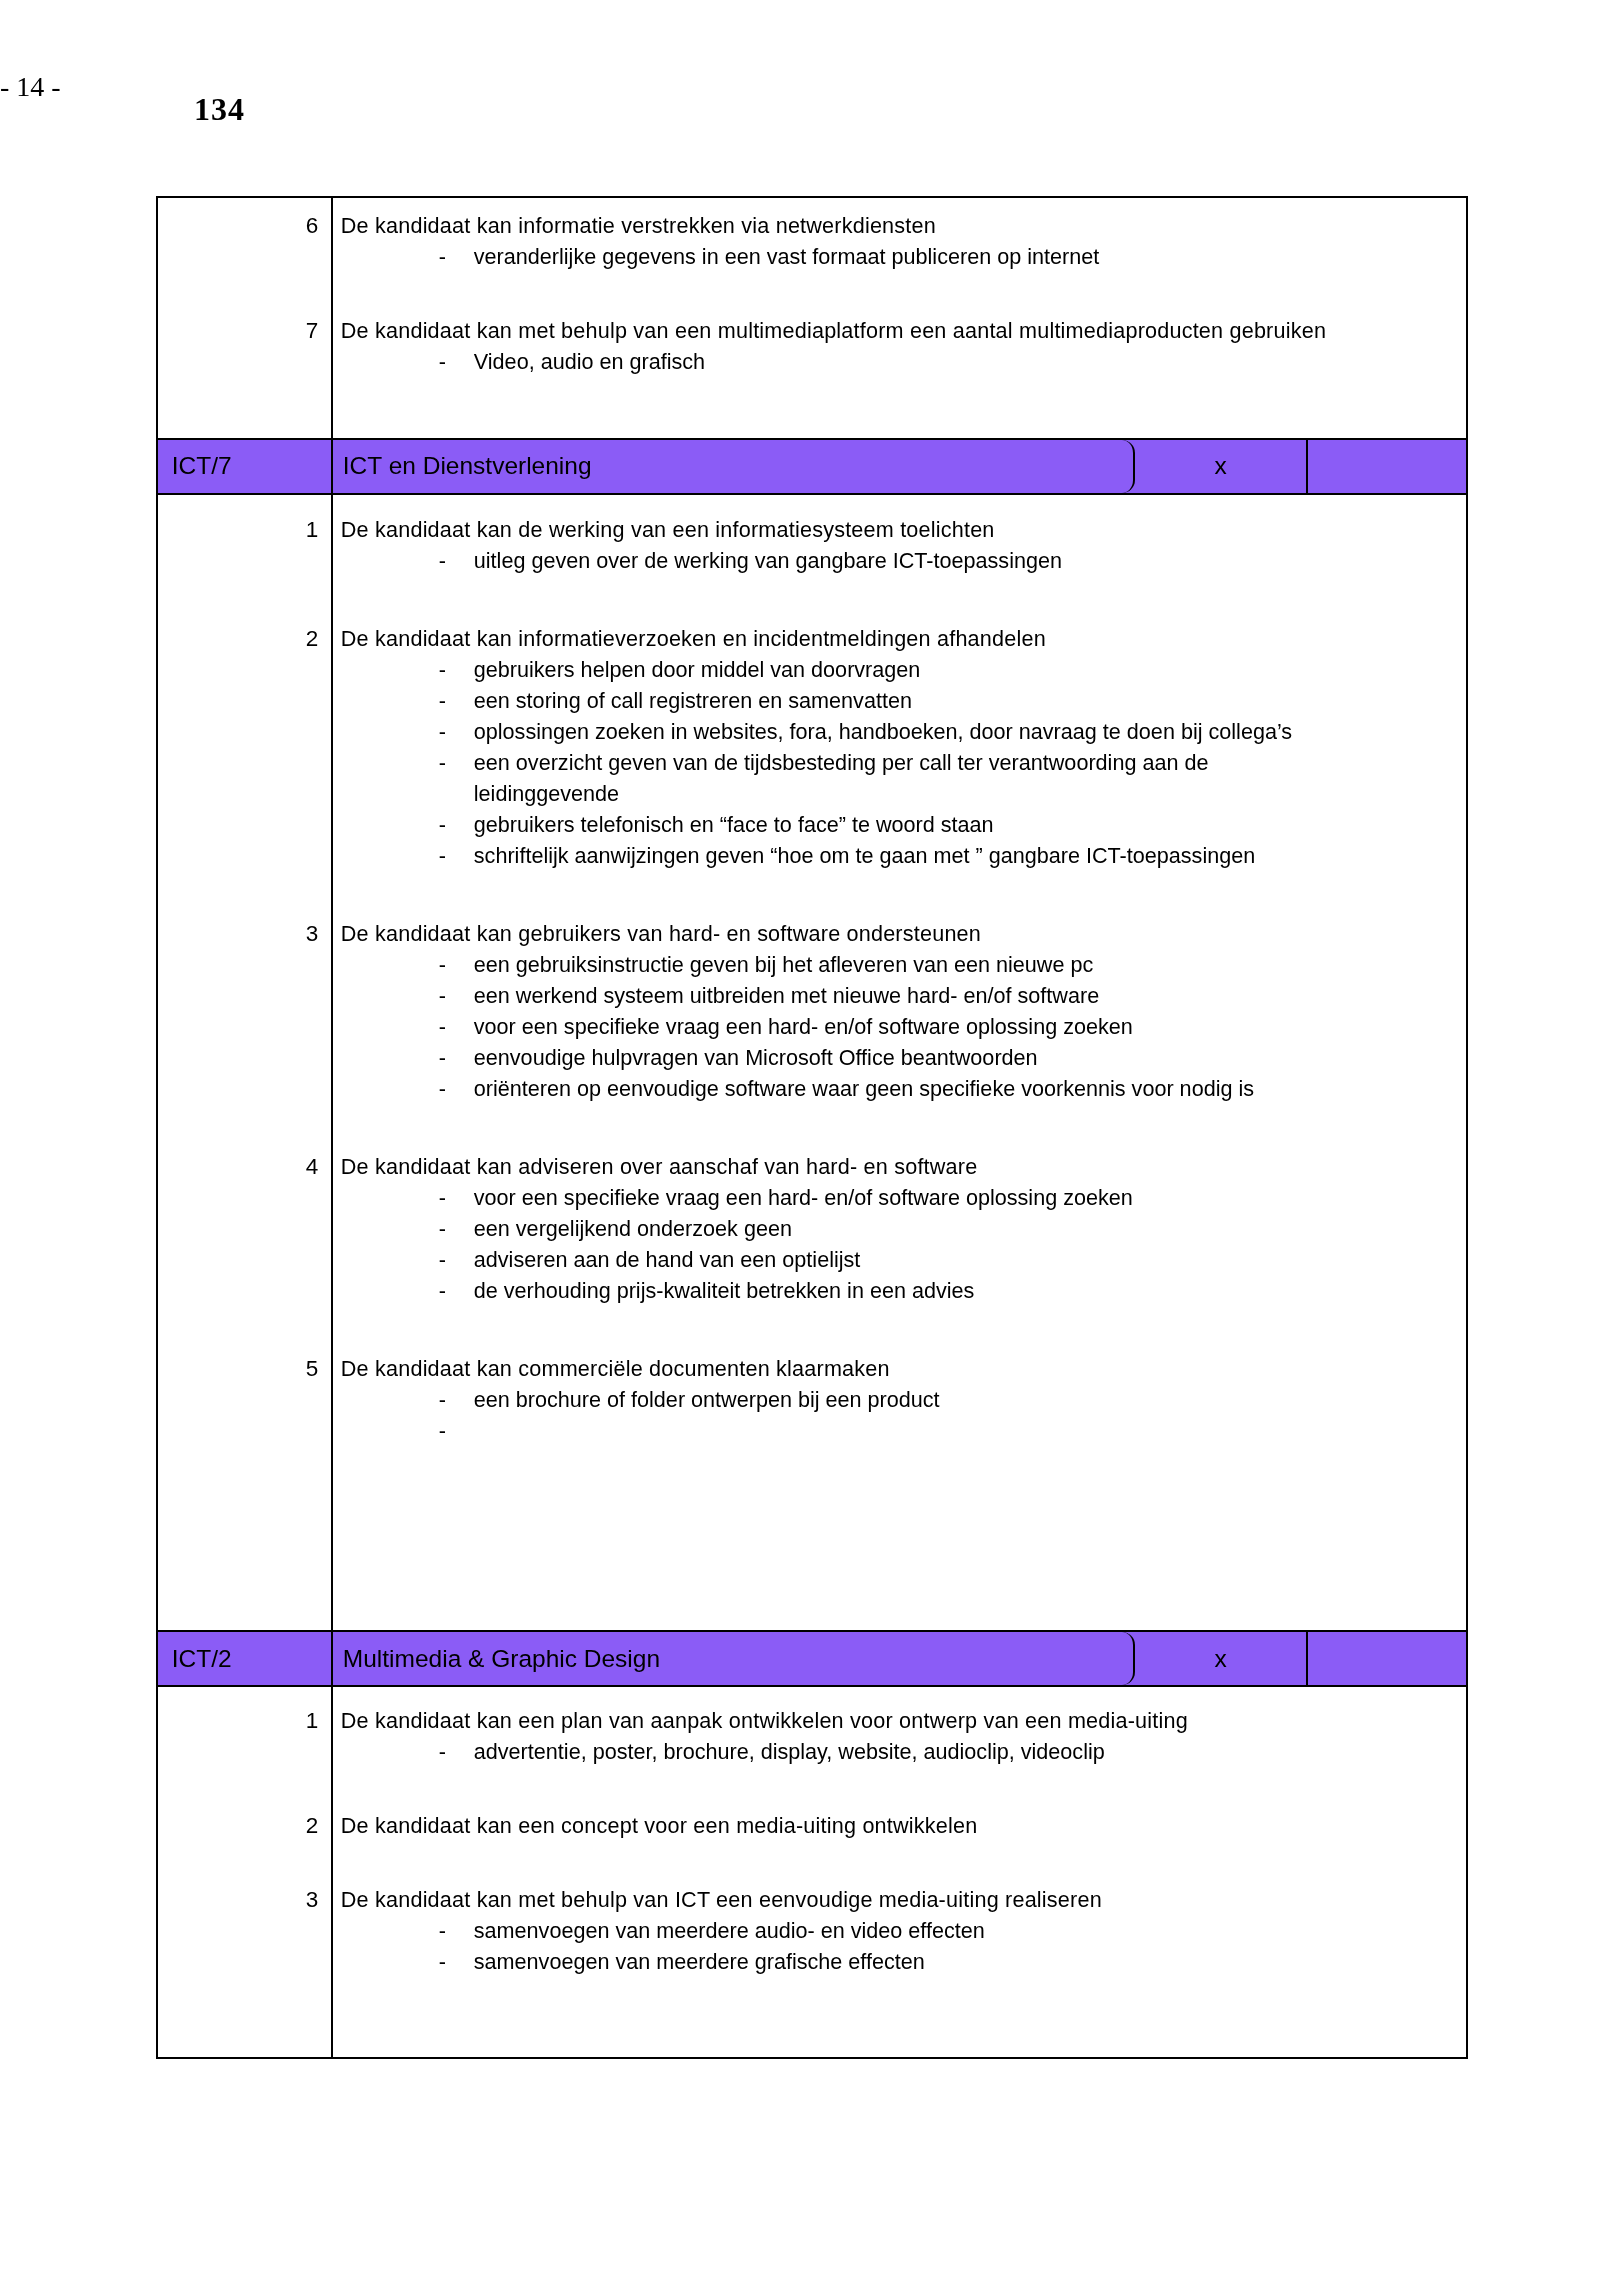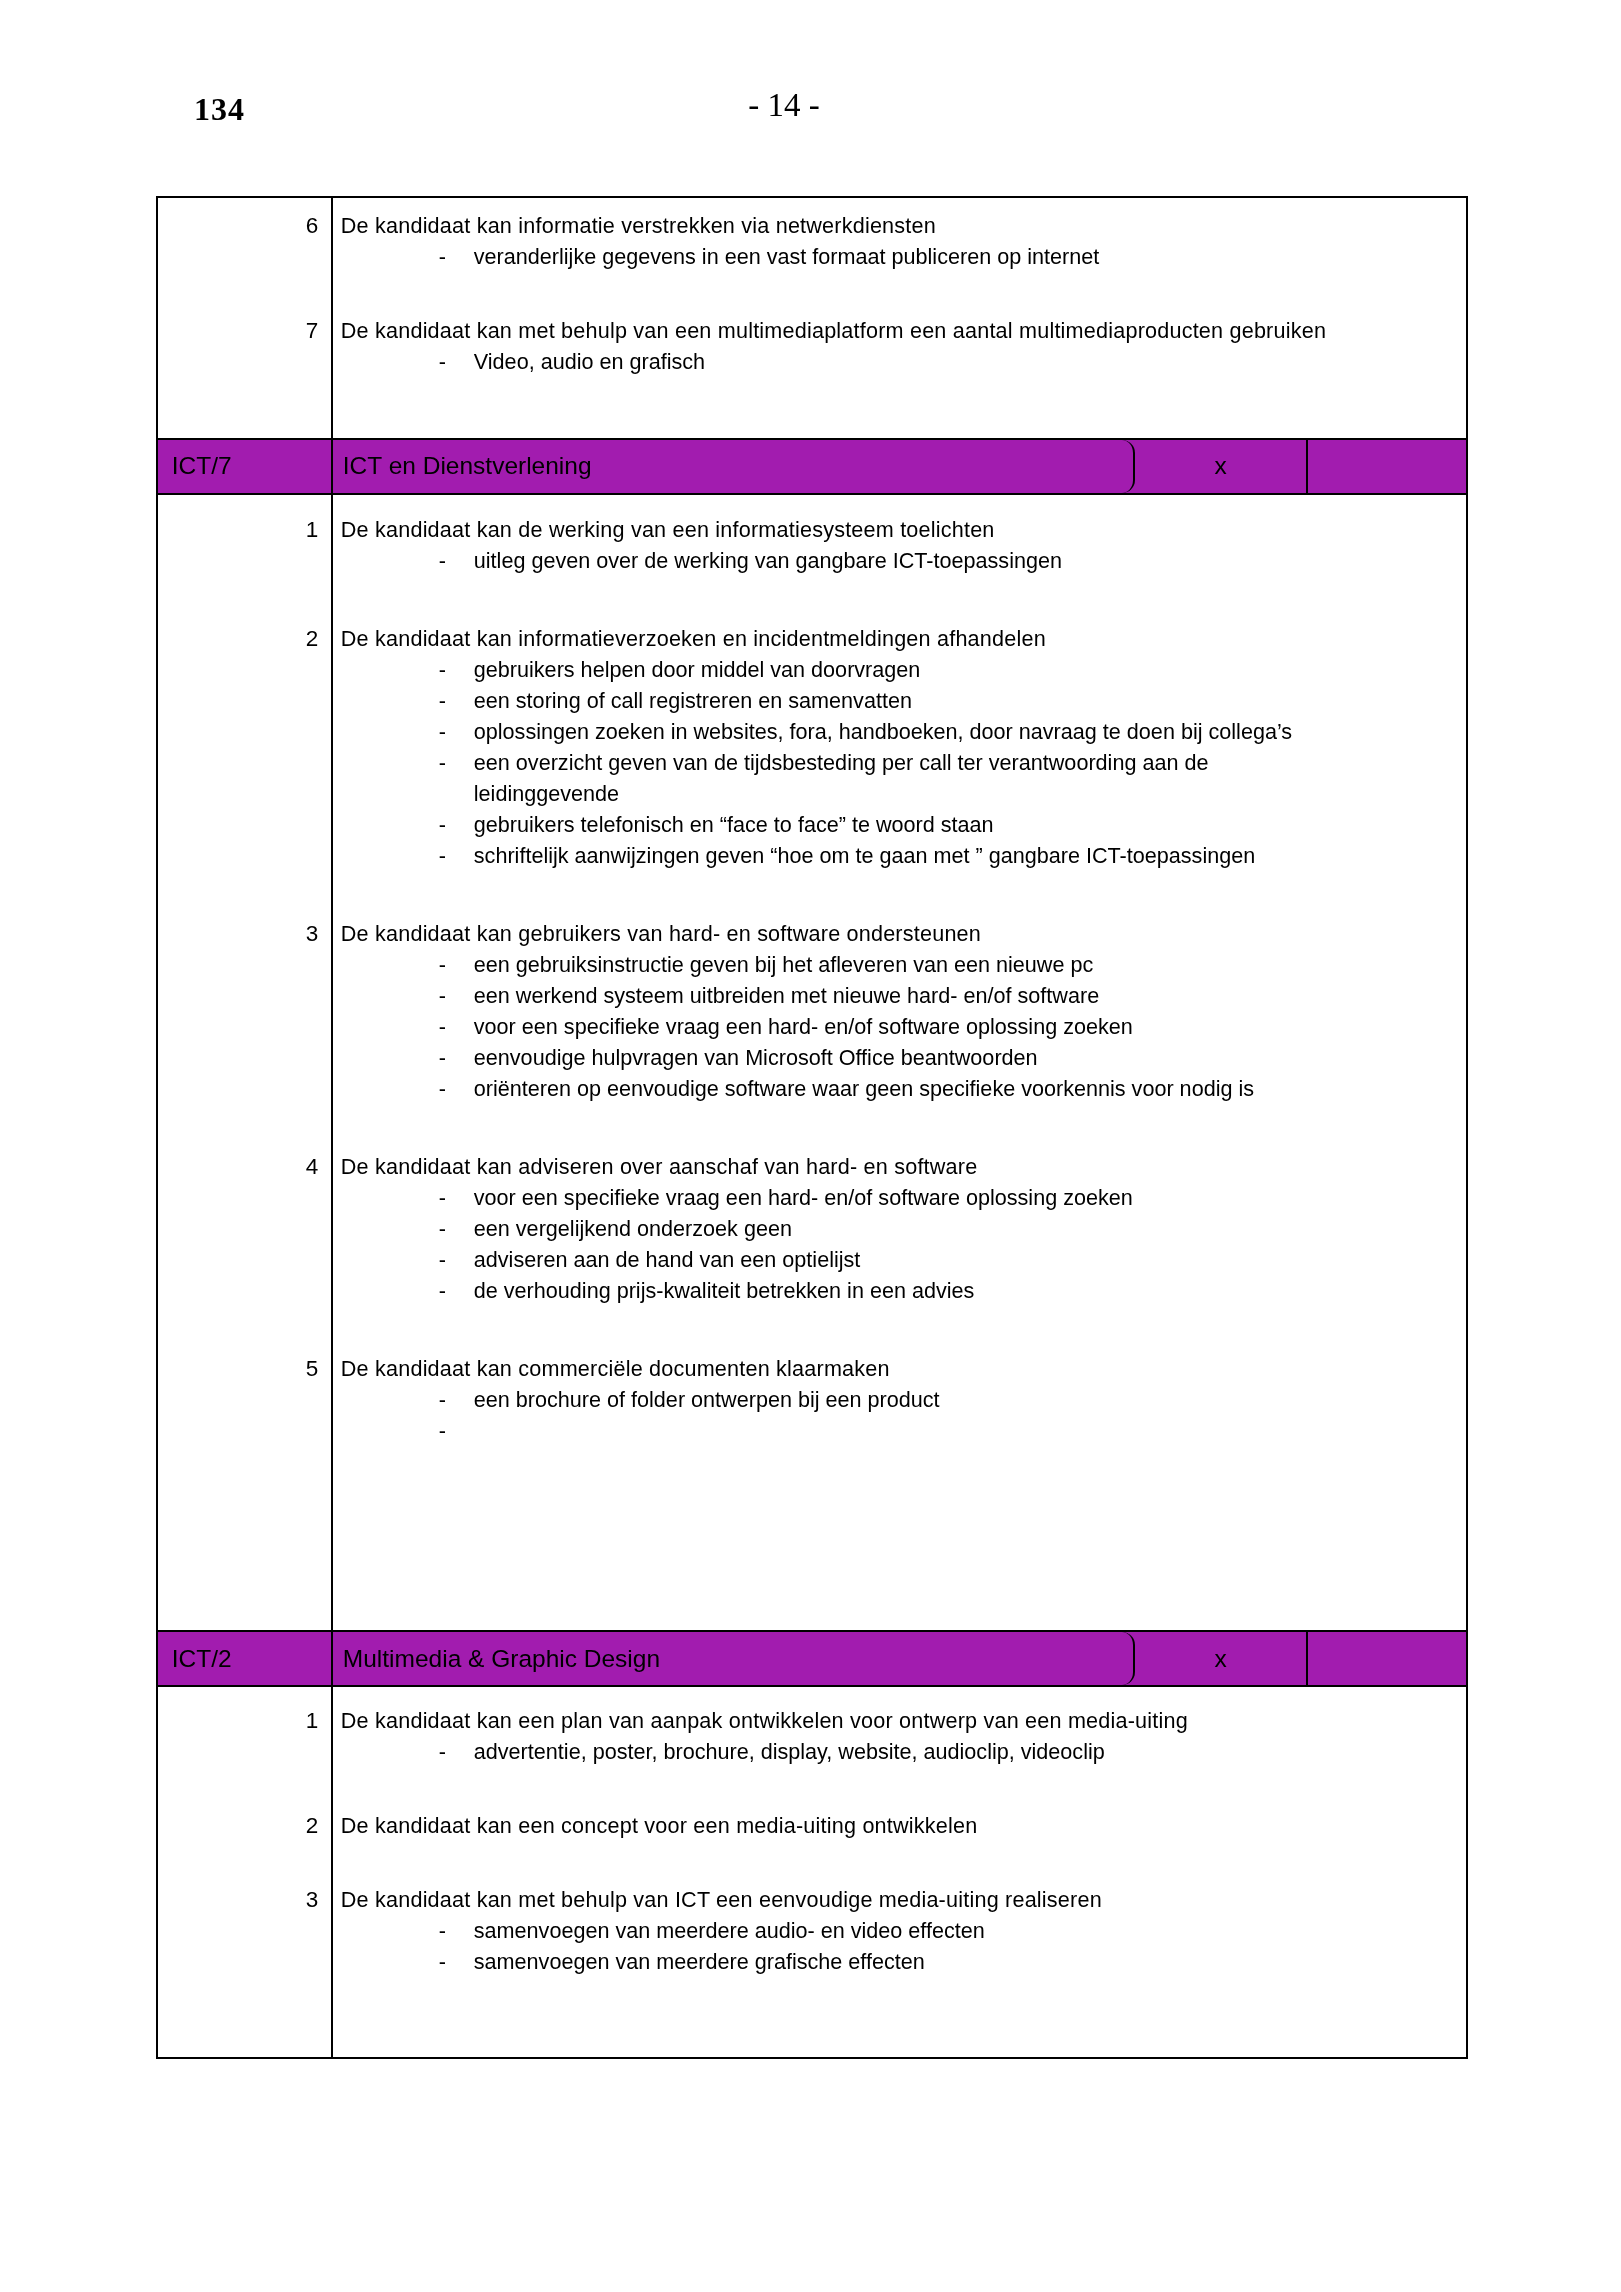--- a/index.html
+++ b/index.html
@@ -11,24 +11,23 @@
     color: #000;
     overflow: hidden;
   }
   .pageno {
     position: absolute; left: 194px; top: 67px;
     font-family: "Liberation Serif", serif;
     font-size: 32px; font-weight: bold; letter-spacing: 1px; margin-top: 24px;
   }
   .hdrno {
     position: absolute; left: 0; top: 71px; width: 1568px;
-    text-align: center;
+    text-align: left;
     font-family: "Liberation Serif", serif;
-    font-size: 33px;
-    margin-top: 16px;
+    font-size: 28px;
   }
   .ctable {
     position: absolute; left: 156px; top: 196px;
     width: 1312px; height: 1863px;
     border: 2px solid #000;
     box-sizing: border-box;
     display: flex; flex-direction: column;
   }
   .vline {
     position: absolute; left: 173px; top: 0; bottom: 0;
@@ -53,21 +52,21 @@
   .sec-b .item .content { padding-bottom: 47px; }
   .sec-c .item .content { padding-bottom: 43px; }
   .item:last-child .content { padding-bottom: 0; }
   .stmt { font-weight: normal; letter-spacing: 0.2px; }
   .bullet { display: flex; }
   .bullet .dash { flex: 0 0 35px; margin-left: 98px; }
   .bullet .btext { max-width: 833px; }
   .hdr {
     display: flex; flex: none;
     height: 57px; box-sizing: border-box;
-    background: #a21caf;
+    background: #8b5cf6;
     border-top: 2.9px solid #000; border-bottom: 2.9px solid #000;
     font-size: 24.5px;
     align-items: center;
     position: relative; z-index: 3;
   }
   .hdr > div { box-sizing: border-box; height: 100%; display: flex; align-items: center; }
   .hdr .h1 { flex: 0 0 175px; border-right: 2px solid #000; padding-left: 13.7px; }
   .hdr .h2 { flex: 1; border-right: 2px solid #000; padding-left: 9.8px; border-radius: 13px; }
   .hdr .h3 { flex: 0 0 173px; border-right: 2px solid #000; justify-content: center; }
   .hdr .h4 { flex: 0 0 158px; }

